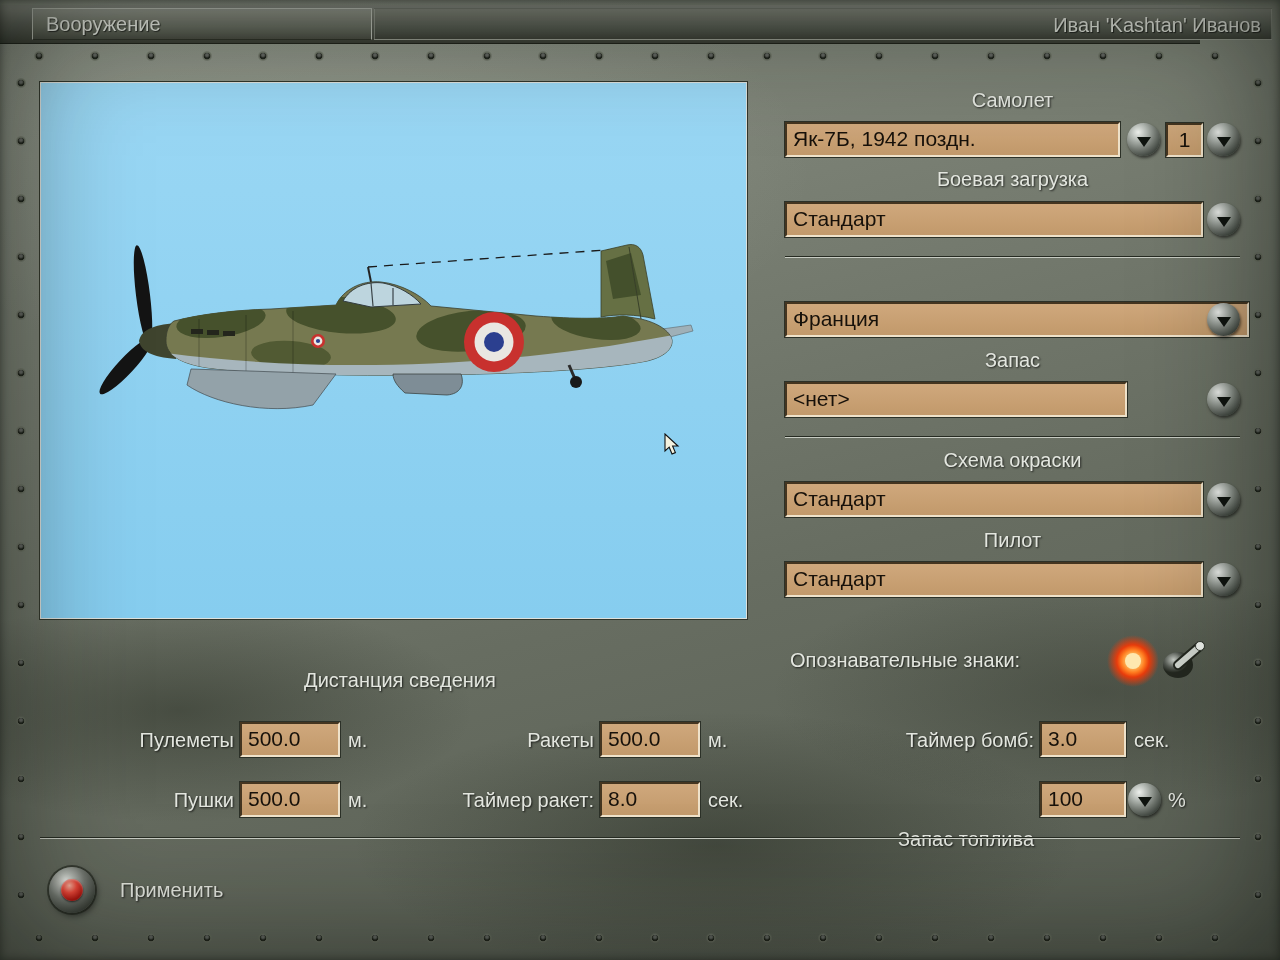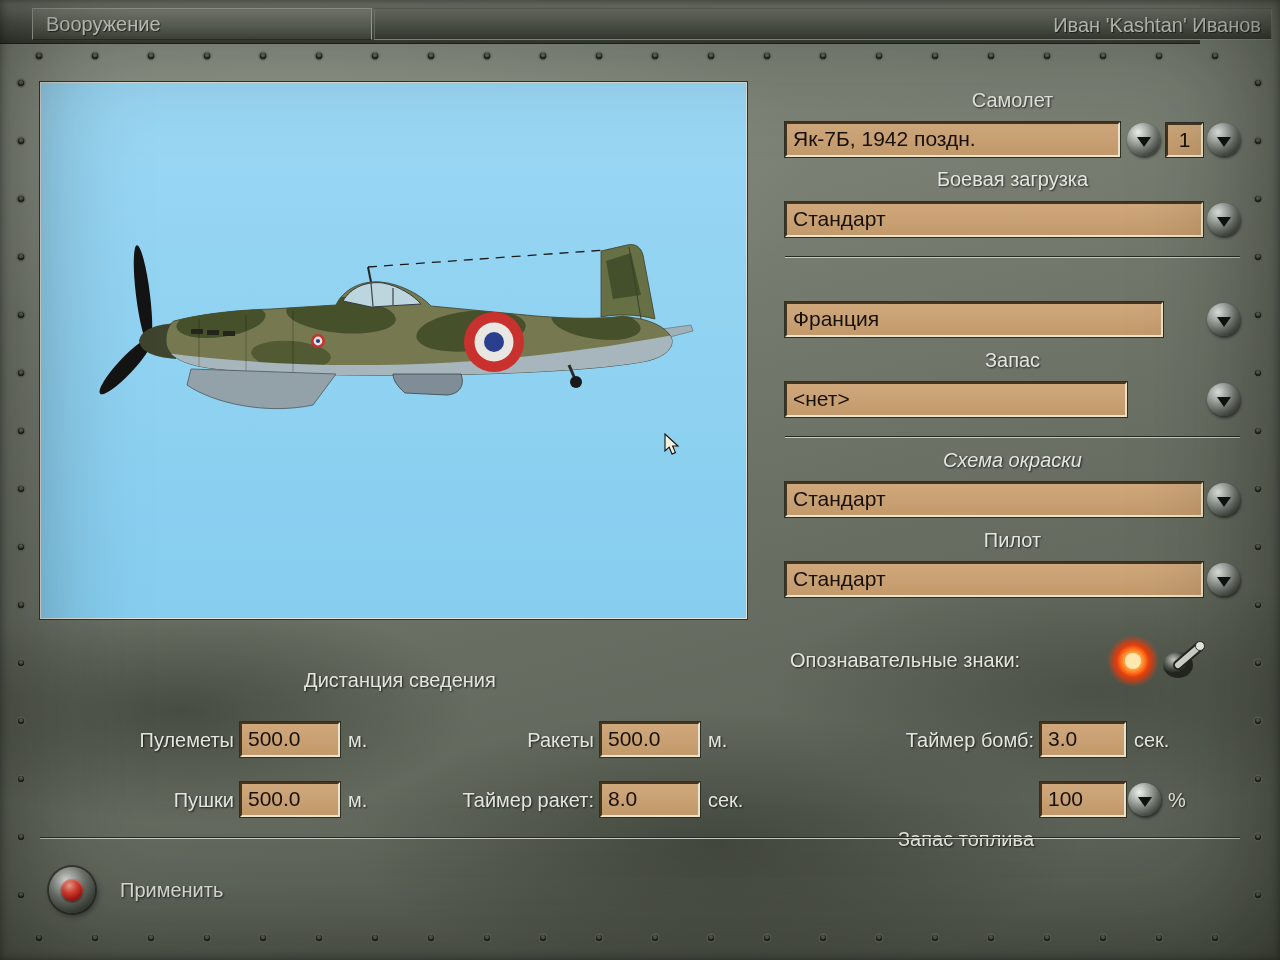--- a/index.html
+++ b/index.html
@@ -166,34 +166,34 @@
     </div>
 
   <div class="lbl ctr" style="left:785px;top:168px;width:455px;">Боевая загрузка</div>
   <div class="field" style="left:785px;top:202px;width:418px;">Стандарт</div>
   <div class="sphere" style="left:1207px;top:203px;">
       <span class="tri"></span>
     </div>
 
   <div class="sep" style="left:785px;top:257px;width:455px;"></div>
 
-  <div class="field" style="left:785px;top:302px;width:378px;">Франция</div>
+  <div class="field" style="left:785px;top:302px;width:464px;">Франция</div>
   <div class="sphere" style="left:1207px;top:303px;">
       <span class="tri"></span>
     </div>
 
   <div class="lbl ctr" style="left:785px;top:349px;width:455px;">Запас</div>
   <div class="field" style="left:785px;top:382px;width:342px;">&lt;нет&gt;</div>
   <div class="sphere" style="left:1207px;top:383px;">
       <span class="tri"></span>
     </div>
 
   <div class="sep" style="left:785px;top:437px;width:455px;"></div>
 
-  <div class="lbl ctr" style="left:785px;top:449px;width:455px;font-style:italic;">Схема окраски</div>
+  <div class="lbl ctr" style="left:785px;top:449px;width:455px;">Схема окраски</div>
   <div class="field" style="left:785px;top:482px;width:418px;">Стандарт</div>
   <div class="sphere" style="left:1207px;top:483px;">
       <span class="tri"></span>
     </div>
 
   <div class="lbl ctr" style="left:785px;top:529px;width:455px;">Пилот</div>
   <div class="field" style="left:785px;top:562px;width:418px;">Стандарт</div>
   <div class="sphere" style="left:1207px;top:563px;">
       <span class="tri"></span>
     </div>

